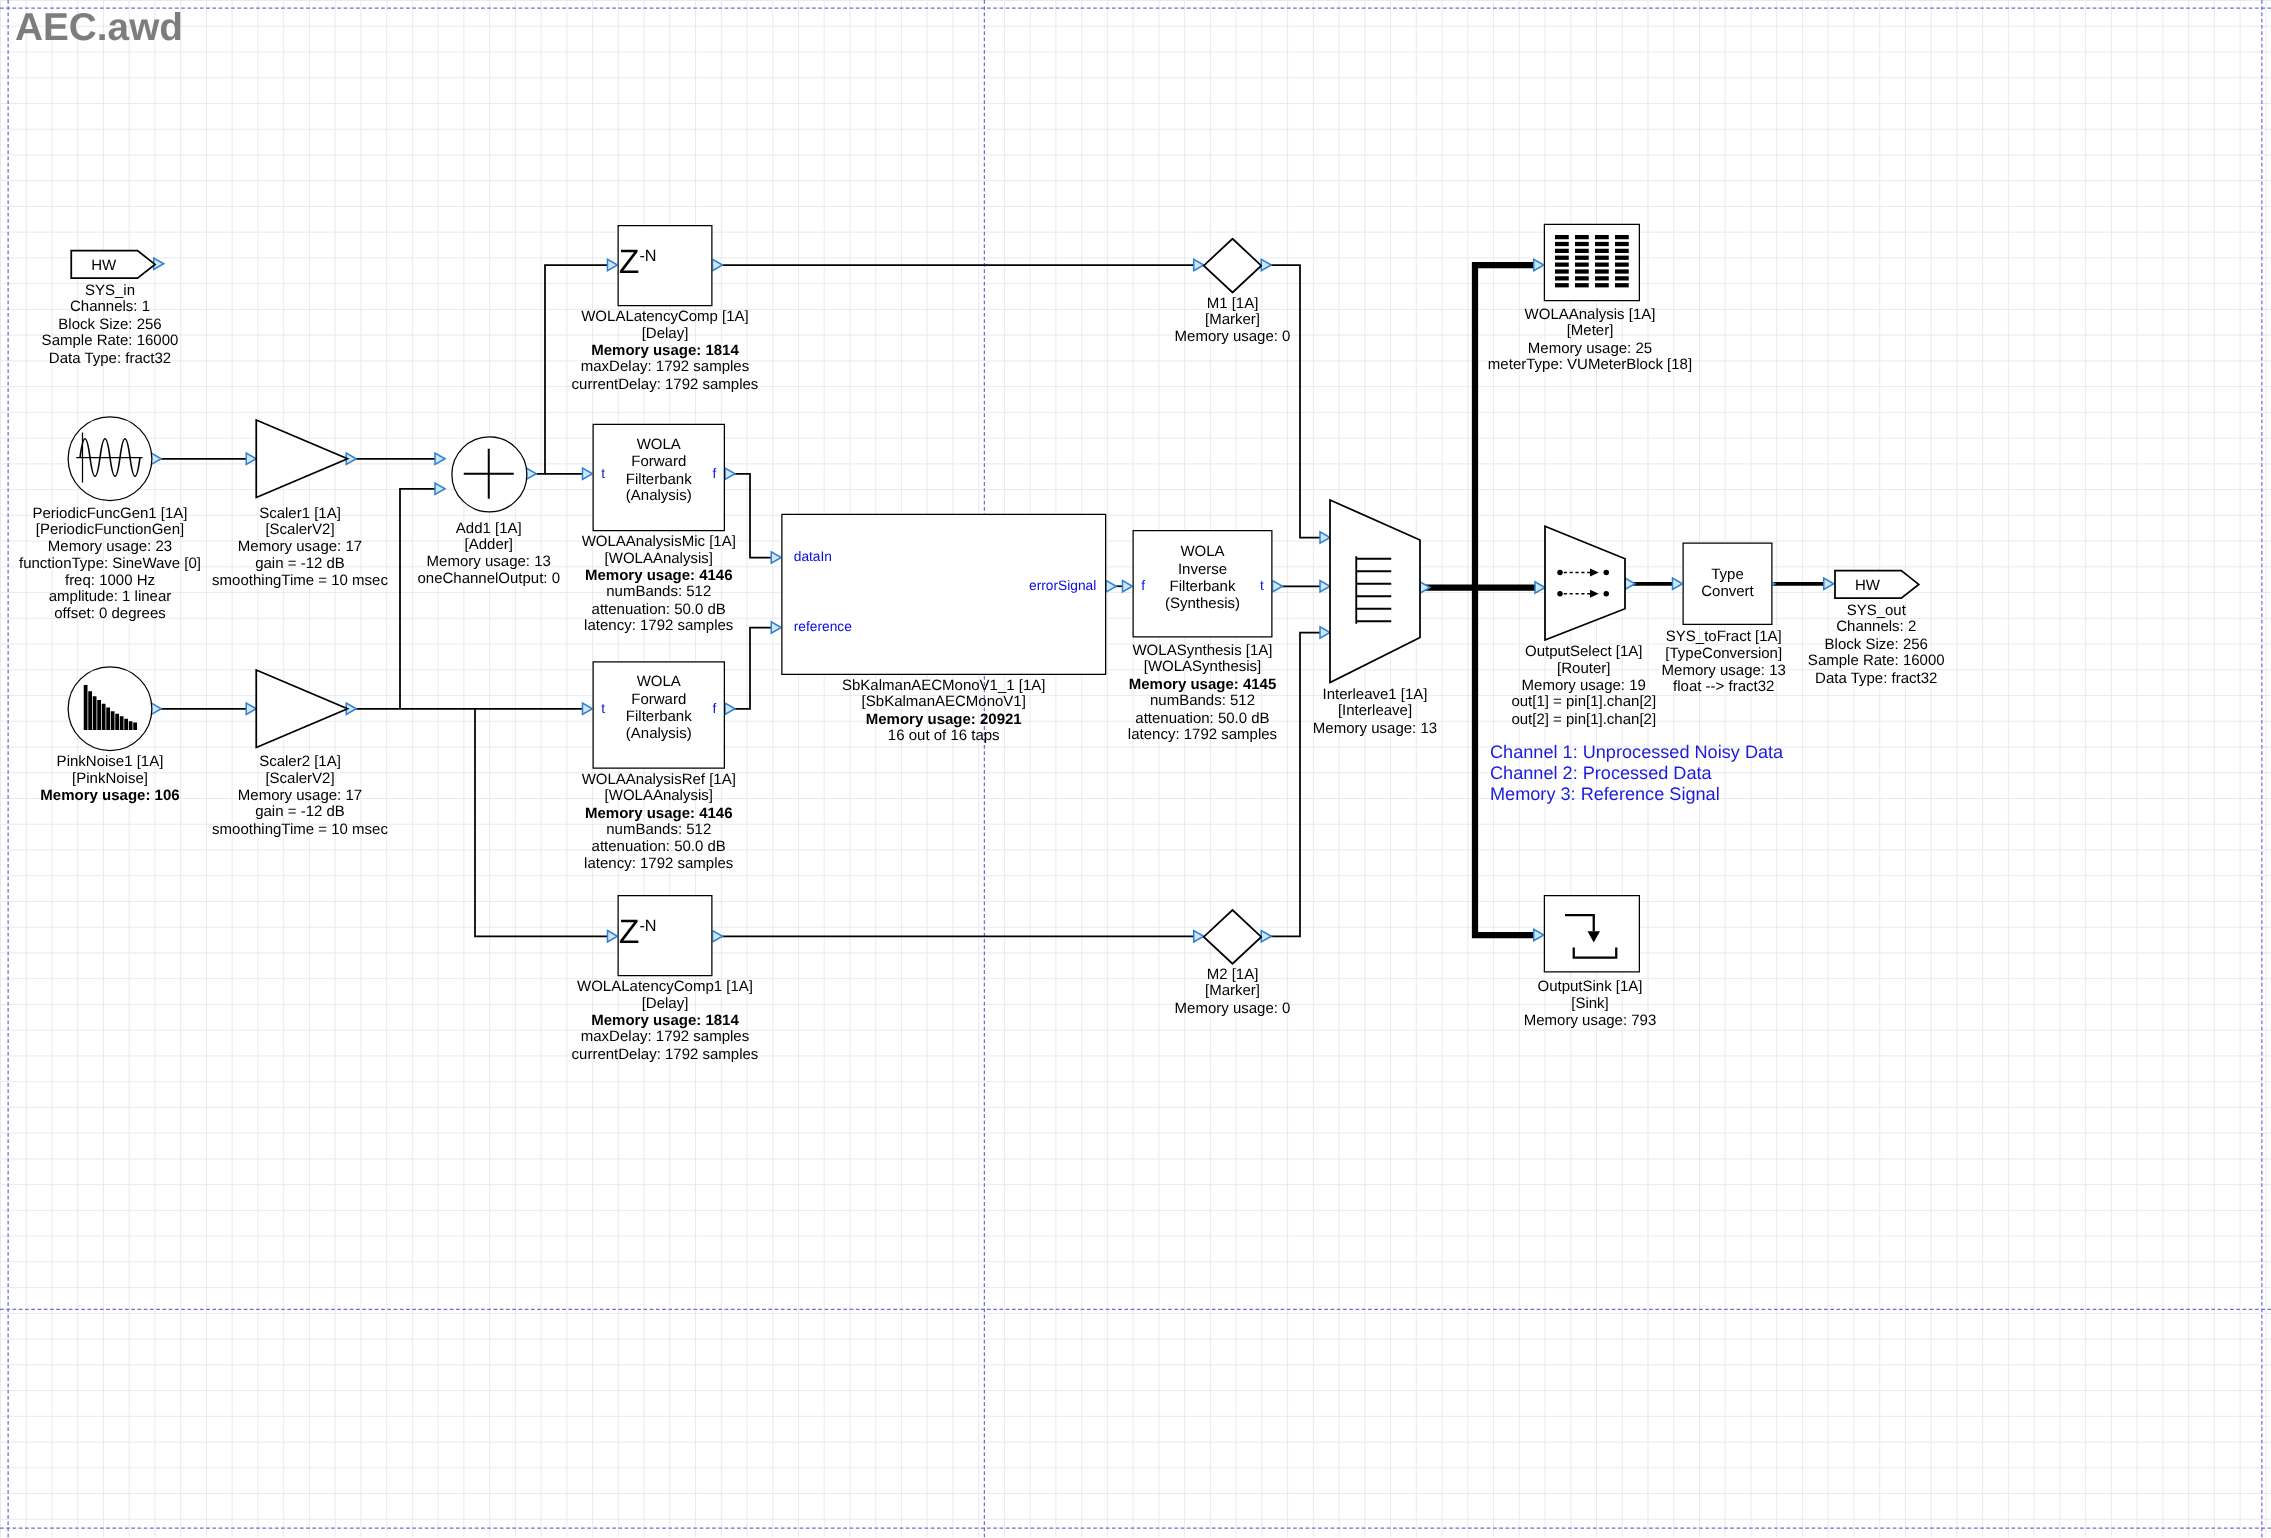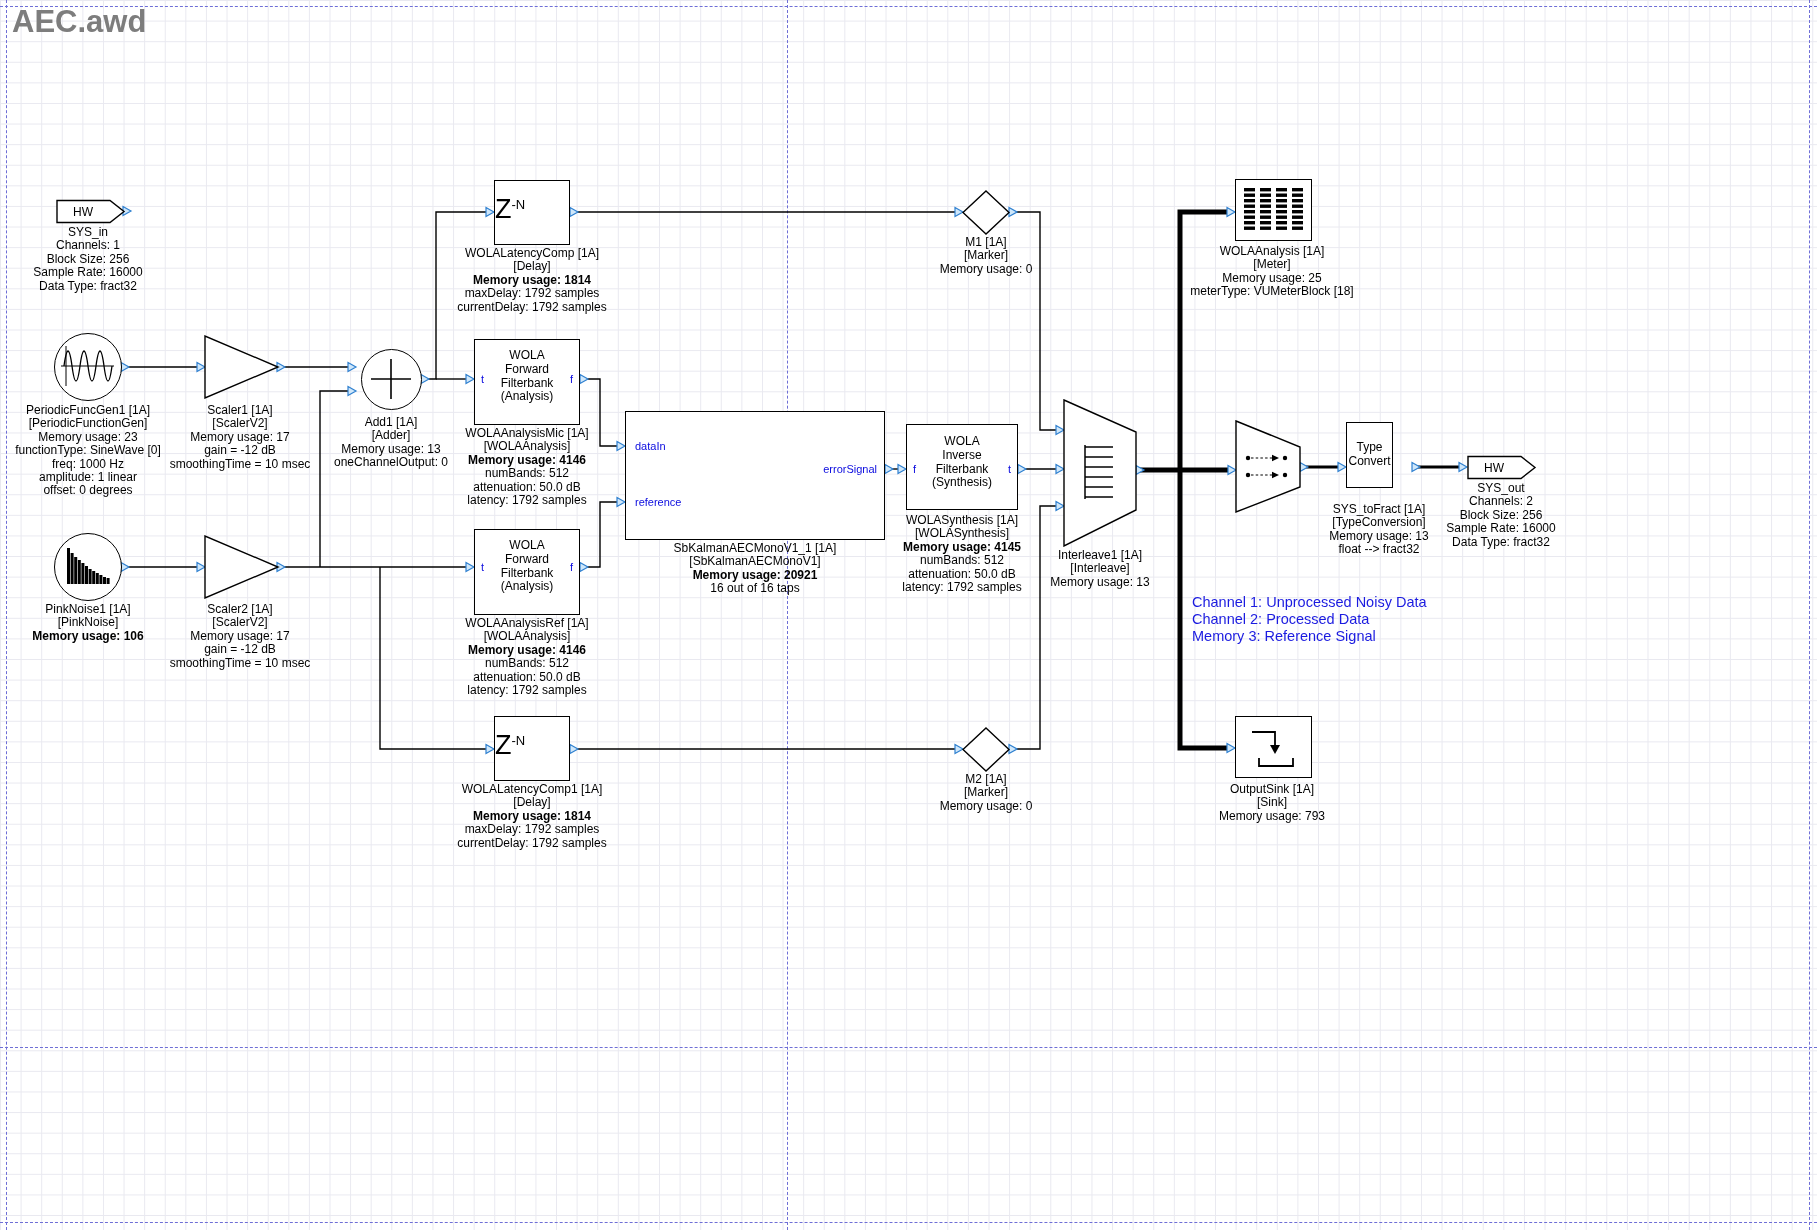--- a/index.html
+++ b/index.html
@@ -266,21 +266,21 @@
         <circle cx="50" cy="38" r="2.2" fill="#000"></circle>
           <circle cx="50" cy="55" r="2.2" fill="#000"></circle>
         <line x1="16" y1="38" x2="37" y2="38" stroke="#000" stroke-width="1.2" stroke-dasharray="2.5 2.2"></line>
         <line x1="16" y1="55" x2="37" y2="55" stroke="#000" stroke-width="1.2" stroke-dasharray="2.5 2.2"></line>
         <polygon points="37,34.8 44,38 37,41.2" fill="#000"></polygon>
         <polygon points="37,51.8 44,55 37,58.2" fill="#000"></polygon>
       </g>
     </svg>
   </div>
 
-  <div class="block rect" style="left:1346px;top:422px;width:47px;height:66px">
+  <div class="block rect" style="left:1346px;top:434px;width:72px;height:66px">
     <div class="inside" style="padding-top:18px">
         <div>Type</div>
         <div>Convert</div>
       </div>
   </div>
 
   <div class="block" style="left:1467px;top:455px">
     <svg width="70" height="25">
       <polygon points="1,1.5 54,1.5 68,12.5 54,23.5 1,23.5" fill="#fff" stroke="#000" stroke-width="1.4"></polygon>
       <text x="27" y="17" text-anchor="middle" font-size="12">HW</text>
@@ -394,20 +394,27 @@
       <div>Interleave1 [1A]</div>
       <div>[Interleave]</div>
       <div>Memory usage: 13</div>
     </div>
   <div class="caption" style="left:1147px;top:245px">
       <div>WOLAAnalysis [1A]</div>
       <div>[Meter]</div>
       <div>Memory usage: 25</div>
       <div>meterType: VUMeterBlock [18]</div>
     </div>
+  <div class="caption" style="left:1142px;top:515px">
+      <div>OutputSelect [1A]</div>
+      <div>[Router]</div>
+      <div>Memory usage: 19</div>
+      <div>out[1] = pin[1].chan[2]</div>
+      <div>out[2] = pin[1].chan[2]</div>
+    </div>
   <div class="caption" style="left:1254px;top:503px">
       <div>SYS_toFract [1A]</div>
       <div>[TypeConversion]</div>
       <div>Memory usage: 13</div>
       <div>float --&gt; fract32</div>
     </div>
   <div class="caption" style="left:1376px;top:482px">
       <div>SYS_out</div>
       <div>Channels: 2</div>
       <div>Block Size: 256</div>

